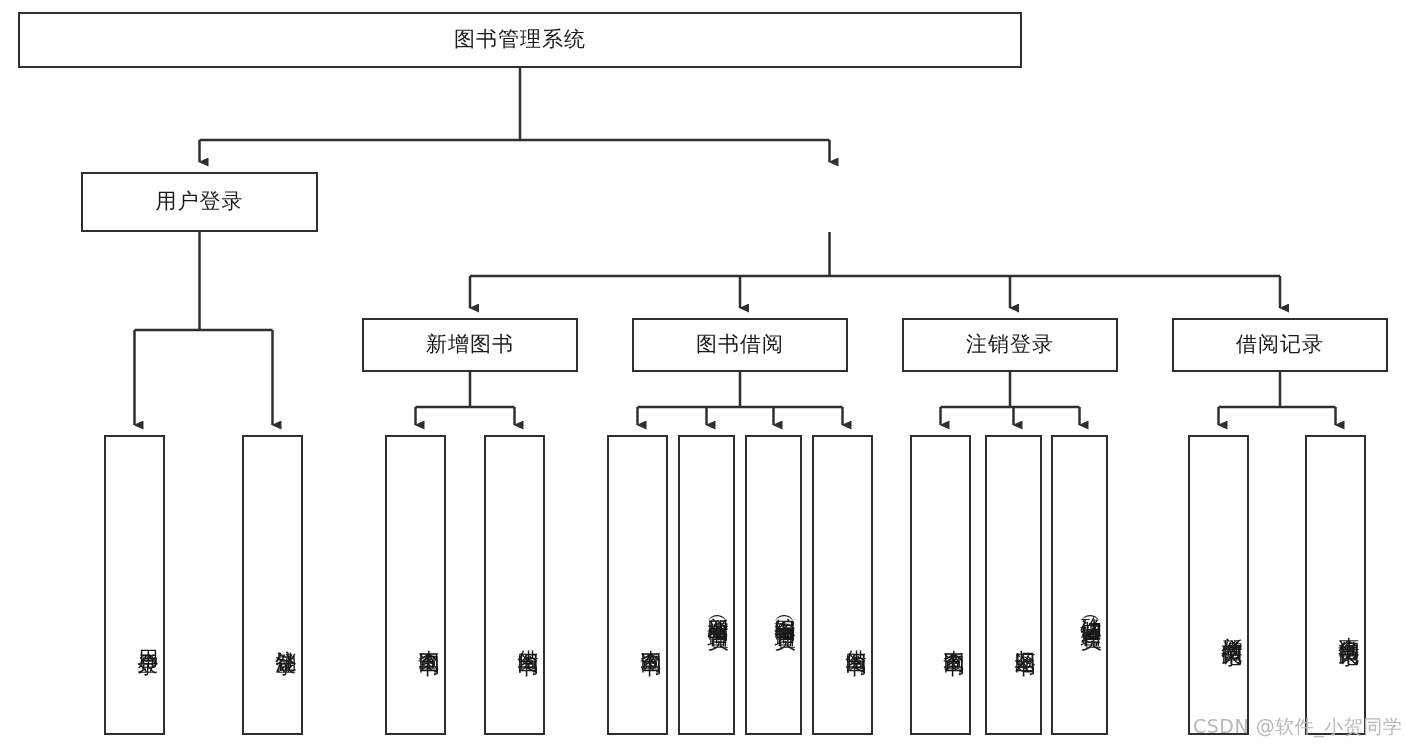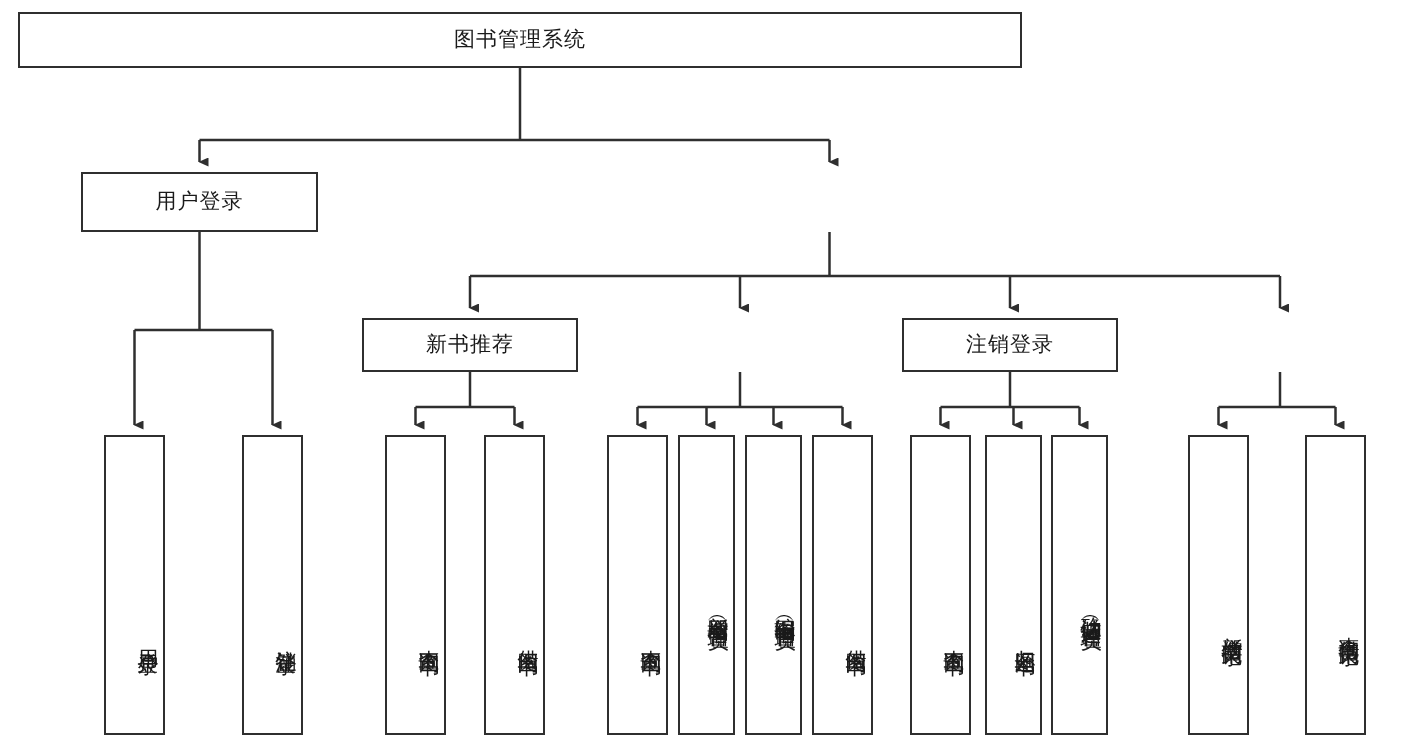--- a/index.html
+++ b/index.html
@@ -102,31 +102,34 @@
         <path d="M1218.5,407 L1335.5,407"></path>
         <path d="M1218.5,407 L1218.5,425" marker-end="url(#arrowhead)"></path>
         <path d="M1335.5,407 L1335.5,425" marker-end="url(#arrowhead)"></path>
       </g>
   </svg>
 
   <div class="node node-h" style="left: 18px; top: 12px; width: 1004px; height: 56px;">图书管理系统</div>
 
   <div class="node node-h" style="left: 81px; top: 172px; width: 237px; height: 60px;">用户登录</div>
 
-  <div class="node node-h" style="left: 362px; top: 318px; width: 216px; height: 54px;">新书推荐</div>
+  <div class="node node-h" style="left: 362px; top: 318px; width: 216px; height: 54px;">新增图书</div>
+  <div class="node node-h" style="left: 632px; top: 318px; width: 216px; height: 54px;">图书借阅</div>
   <div class="node node-h" style="left: 902px; top: 318px; width: 216px; height: 54px;">注销登录</div>
+  <div class="node node-h" style="left: 1172px; top: 318px; width: 216px; height: 54px;">借阅记录</div>
 
   <div class="node node-v" style="left: 104px; top: 435px; width: 61px; height: 300px; padding-top: 104px;">用户登录</div>
   <div class="node node-v" style="left: 242px; top: 435px; width: 61px; height: 300px; padding-top: 104px;">注销登录</div>
   <div class="node node-v" style="left: 385px; top: 435px; width: 61px; height: 300px; padding-top: 104px;">查询图书</div>
   <div class="node node-v" style="left: 484px; top: 435px; width: 61px; height: 300px; padding-top: 104px;">借阅图书</div>
   <div class="node node-v" style="left: 607px; top: 435px; width: 61px; height: 300px; padding-top: 104px;">查询图书</div>
   <div class="node node-v" style="left: 678px; top: 435px; width: 57px; height: 300px; padding-top: 47px;">新增图书（管理员）</div>
   <div class="node node-v" style="left: 745px; top: 435px; width: 57px; height: 300px; padding-top: 47px;">编辑图书（管理员）</div>
   <div class="node node-v" style="left: 812px; top: 435px; width: 61px; height: 300px; padding-top: 104px;">借阅图书</div>
   <div class="node node-v" style="left: 910px; top: 435px; width: 61px; height: 300px; padding-top: 104px;">查询图书</div>
   <div class="node node-v" style="left: 985px; top: 435px; width: 57px; height: 300px; padding-top: 104px;">归还图书</div>
   <div class="node node-v" style="left: 1051px; top: 435px; width: 57px; height: 300px; padding-top: 47px;">确认归还（管理员）</div>
   <div class="node node-v" style="left: 1188px; top: 435px; width: 61px; height: 300px; padding-top: 81px;">新增借阅记录</div>
   <div class="node node-v" style="left: 1305px; top: 435px; width: 61px; height: 300px; padding-top: 81px;">查询借阅记录</div>
 
+  <div class="watermark" style="left: 1193px; top: 714px; color: rgb(184, 184, 184);">CSDN @软件_小贺同学</div>
 
 </div>
 
 </body></html>

